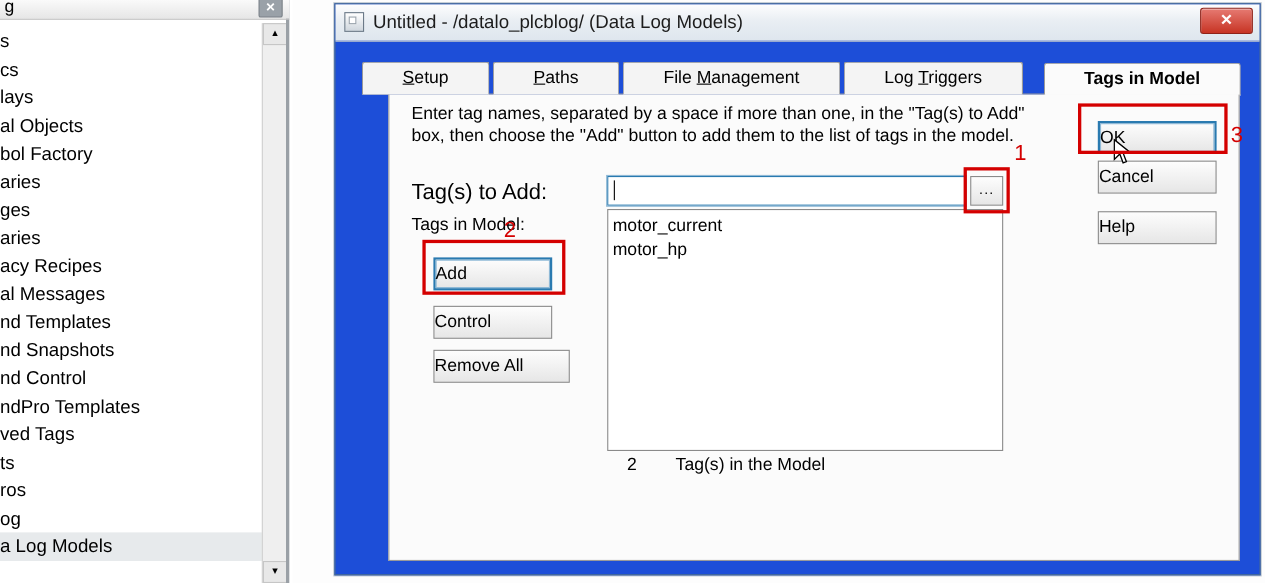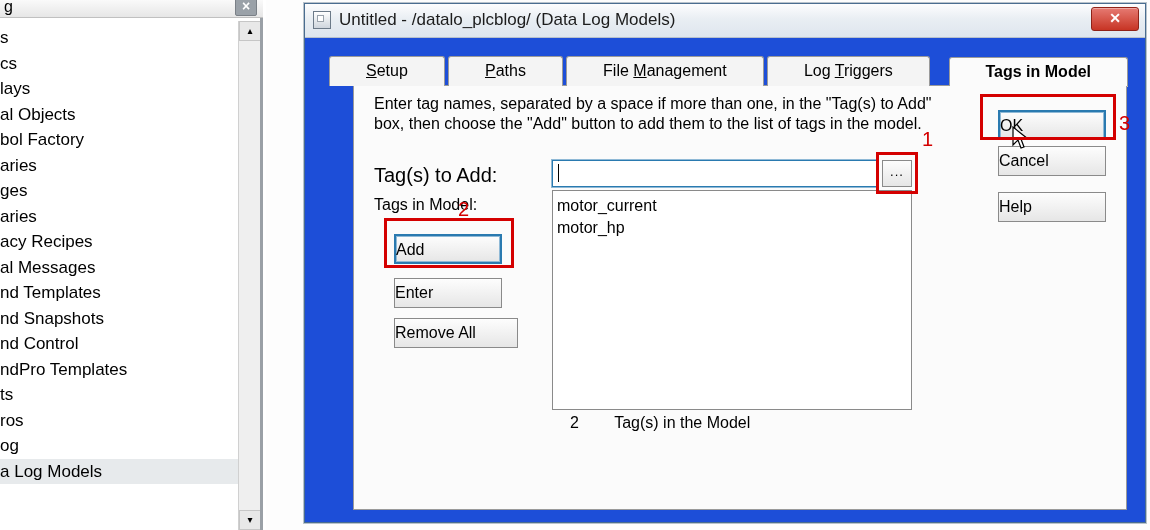--- a/index.html
+++ b/index.html
@@ -252,20 +252,21 @@
         <div class="tree-item">bol Factory</div>
         <div class="tree-item">aries</div>
         <div class="tree-item">ges</div>
         <div class="tree-item">aries</div>
         <div class="tree-item">acy Recipes</div>
         <div class="tree-item">al Messages</div>
         <div class="tree-item">nd Templates</div>
         <div class="tree-item">nd Snapshots</div>
         <div class="tree-item">nd Control</div>
         <div class="tree-item">ndPro Templates</div>
+        <div class="tree-item">ved Tags</div>
         <div class="tree-item">ts</div>
         <div class="tree-item">ros</div>
         <div class="tree-item">og</div>
         <div class="tree-item sel">a Log Models</div>
       </div>
     <div class="tree-scroll">
       <div class="scroll-up">▴</div>
       <div class="scroll-down">▾</div>
     </div>
   </div>
@@ -303,21 +304,21 @@
         <div>motor_hp</div>
       </div>
 
     <div class="count-row">
       <span>2</span>
       &nbsp;&nbsp;&nbsp;&nbsp;&nbsp;&nbsp;
       <span>Tag(s) in the Model</span>
     </div>
 
     <div class="btn btn-add">Add</div>
-    <div class="btn btn-remove">Enter</div>
+    <div class="btn btn-remove">Control</div>
     <div class="btn btn-remall">Remove All</div>
     <div class="btn btn-ok">OK</div>
     <div class="btn btn-cancel">Cancel</div>
     <div class="btn btn-help">Help</div>
 
     <div class="cursor" style="right:94px; top:40px;">
       <svg viewBox="0 0 20 26">
           <path d="M1 1 L1 19 L6 14 L9 22 L12 21 L9 13 L16 13 Z" fill="#fff" stroke="#000" stroke-width="1.2"></path>
         </svg>
     </div>

